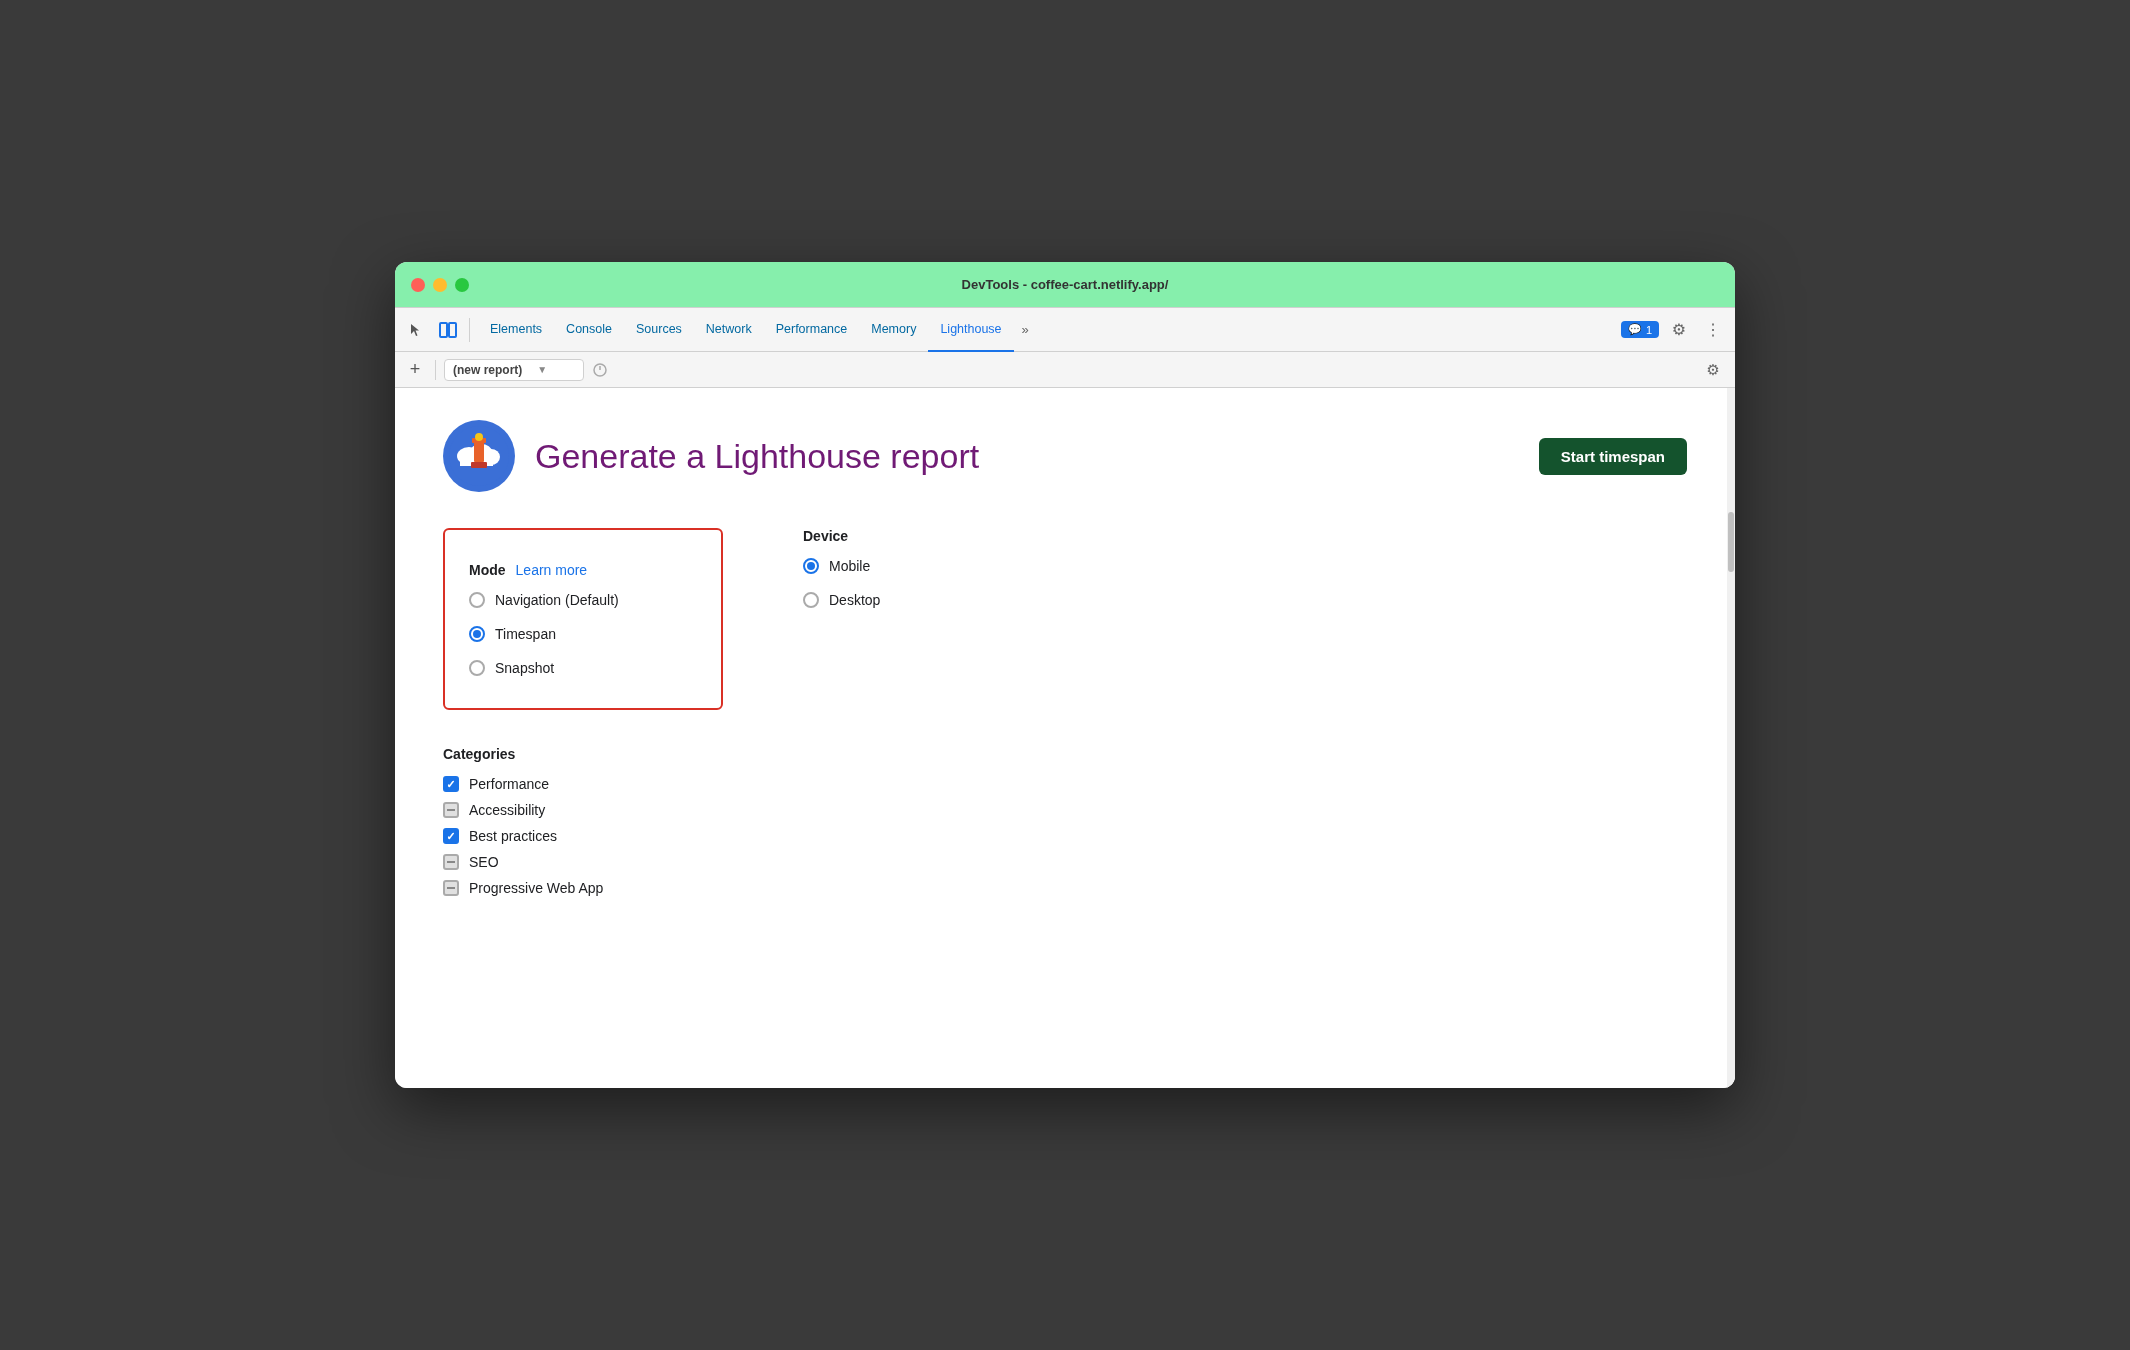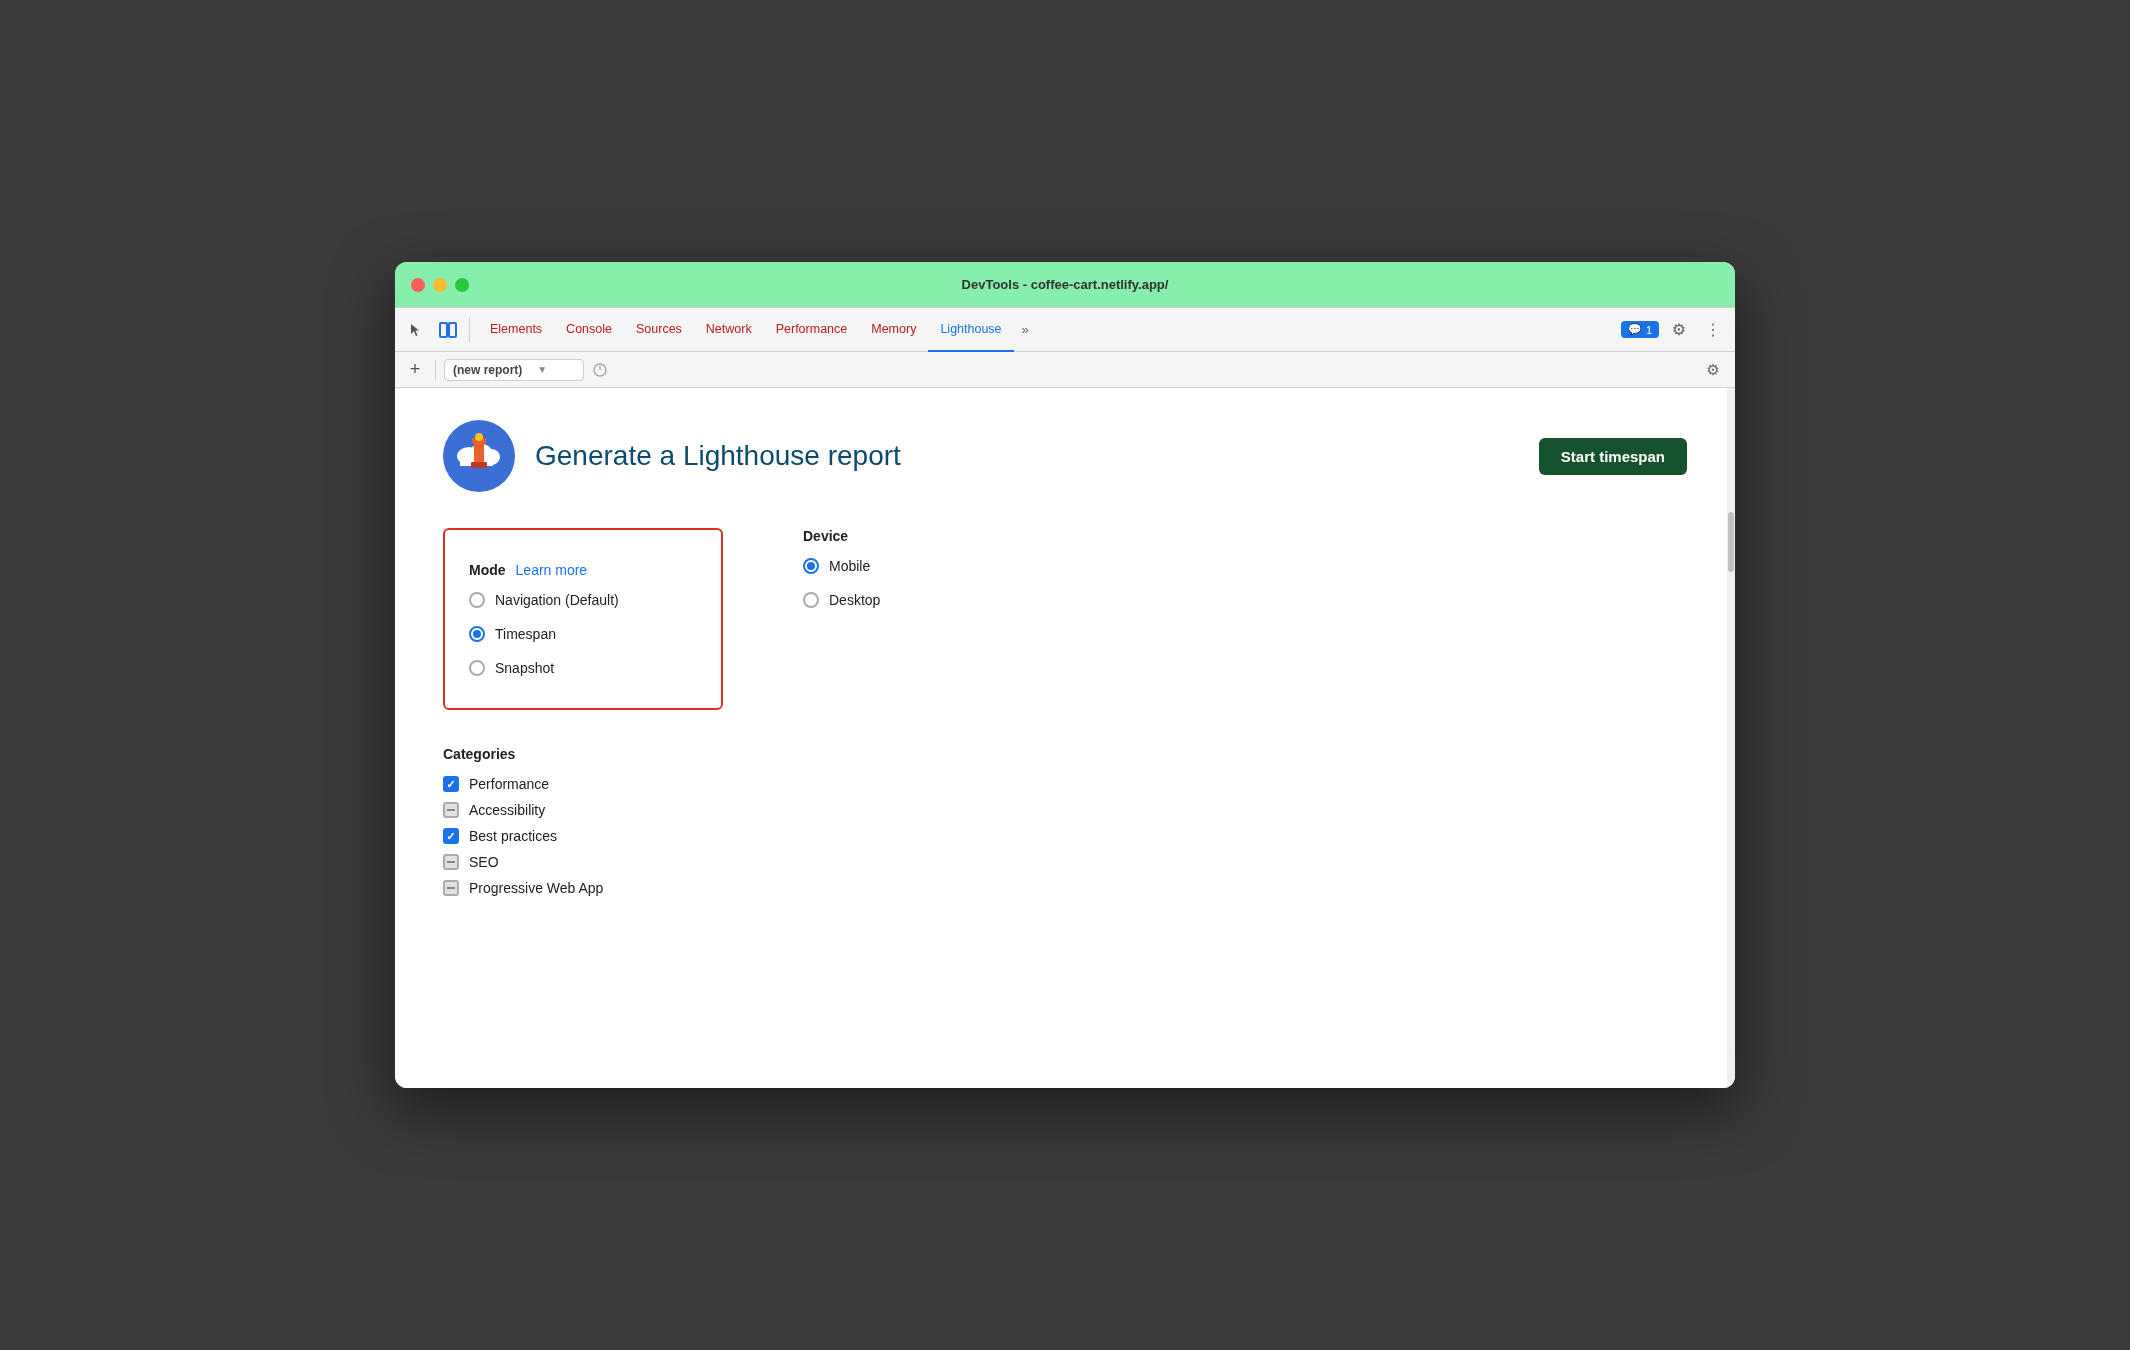--- a/index.html
+++ b/index.html
@@ -64,21 +64,21 @@
     }
     .tab-separator {
       width: 1px;
       height: 24px;
       background: #d0d0d0;
       margin-right: 8px;
     }
     .tab-item {
       padding: 10px 12px;
       font-size: 12.5px;
-      color: #b91c1c;
+      color: #0369a1;
       cursor: pointer;
       white-space: nowrap;
       border-bottom: 2px solid transparent;
       height: 44px;
       display: flex;
       align-items: center;
     }
     .tab-item.active {
       color: #1a73e8;
       border-bottom: 2px solid #1a73e8;
@@ -202,23 +202,23 @@
       justify-content: center;
       overflow: hidden;
       flex-shrink: 0;
       position: relative;
     }
     .logo-svg {
       width: 60px;
       height: 60px;
     }
     .header-title {
-      font-size: 28px;
+      font-size: 34px;
       font-weight: 400;
-      color: #0c4a6e;
+      color: #701a75;
     }
     .start-btn {
       background: #14532d;
       color: white;
       border: none;
       padding: 10px 22px;
       border-radius: 6px;
       font-size: 15px;
       font-weight: 600;
       cursor: pointer;

